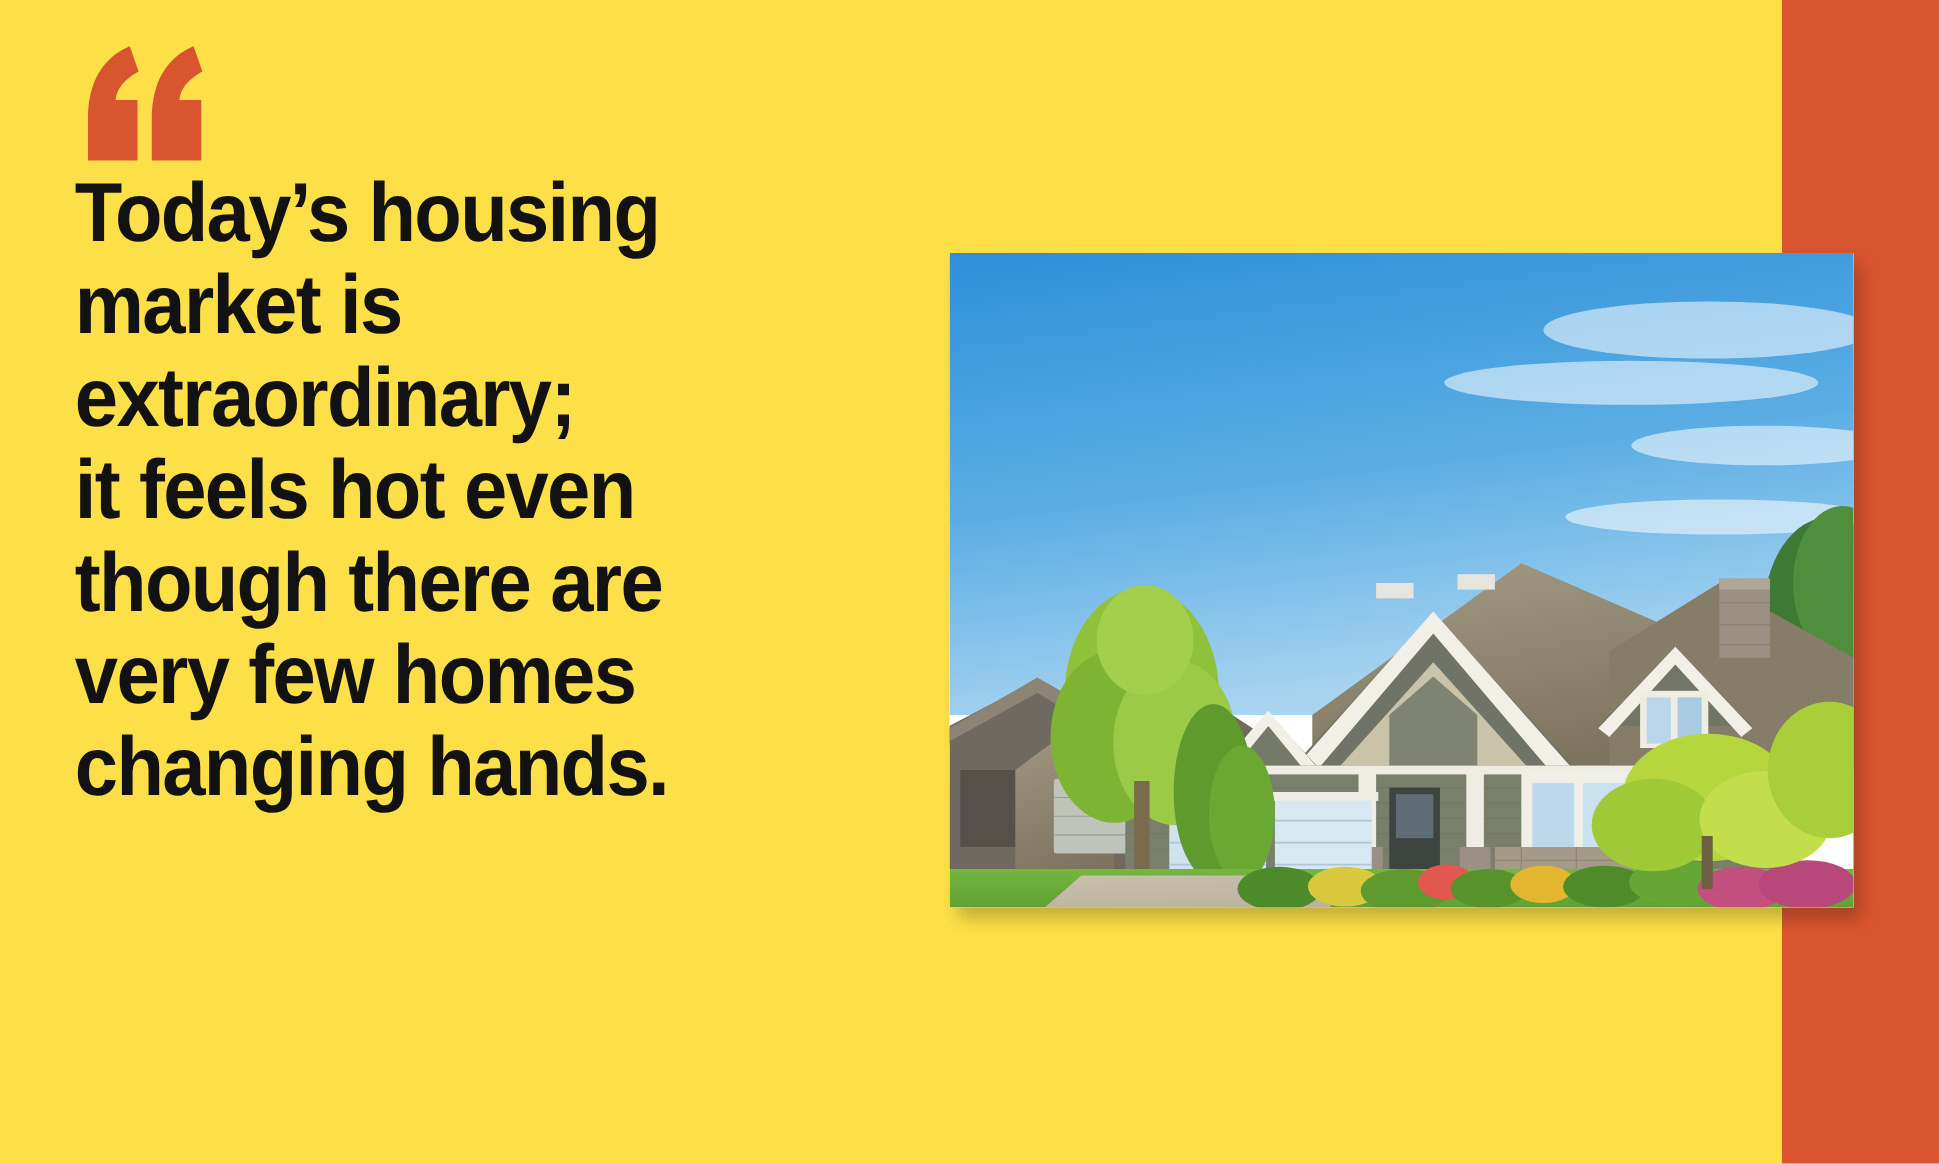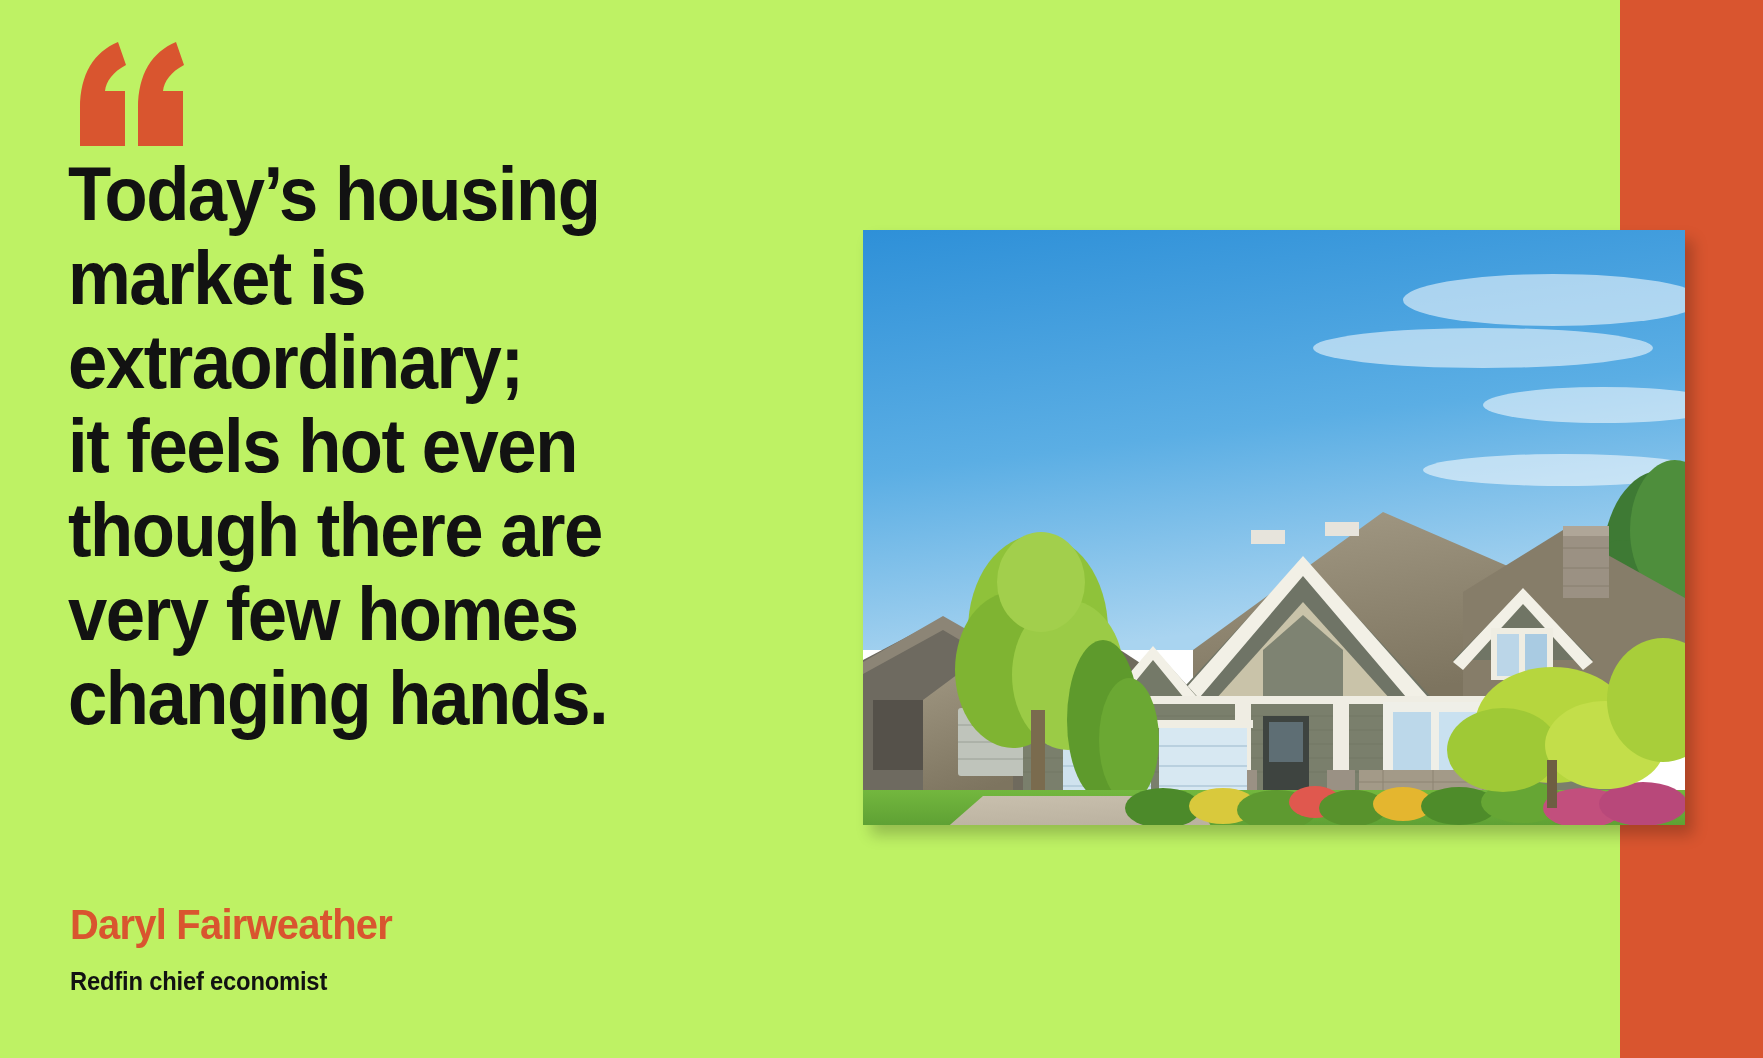--- a/index.html
+++ b/index.html
@@ -14,21 +14,21 @@
     background: #F9F8F3;
     font-family: "Liberation Sans", sans-serif;
     position: relative;
   }
 
   #stage {
     position: absolute;
     inset: 0;
     width: 1763px;
     height: 1058px;
-    background: #bef264;
+    background: #fde047;
     overflow: hidden;
   }
 
   
   .accent-band {
     position: absolute;
     top: 0;
     left: 1620px;
     width: 143px;
     height: 1058px;
@@ -122,24 +122,20 @@
   <div class="quote-block">
     <div class="quote-text">Today’s housing
 market is
 extraordinary;
 it feels hot even
 though there are
 very few homes
 changing hands.</div>
   </div>
 
-  <div class="attribution">
-    <div class="author-name">Daryl Fairweather</div>
-    <div class="author-title">Redfin chief economist</div>
-  </div>
 
   <div class="photo-frame">
     <svg viewBox="0 0 822 595" xmlns="http://www.w3.org/2000/svg" preserveAspectRatio="none" aria-hidden="true">
       <defs>
         <linearGradient id="sky" x1="0" y1="0" x2="0.25" y2="1">
           <stop offset="0%" stop-color="#2E90D8"></stop>
           <stop offset="55%" stop-color="#5BAEE4"></stop>
           <stop offset="100%" stop-color="#A9D4F0"></stop>
         </linearGradient>
         <linearGradient id="roofg" x1="0" y1="0" x2="0.4" y2="1">

